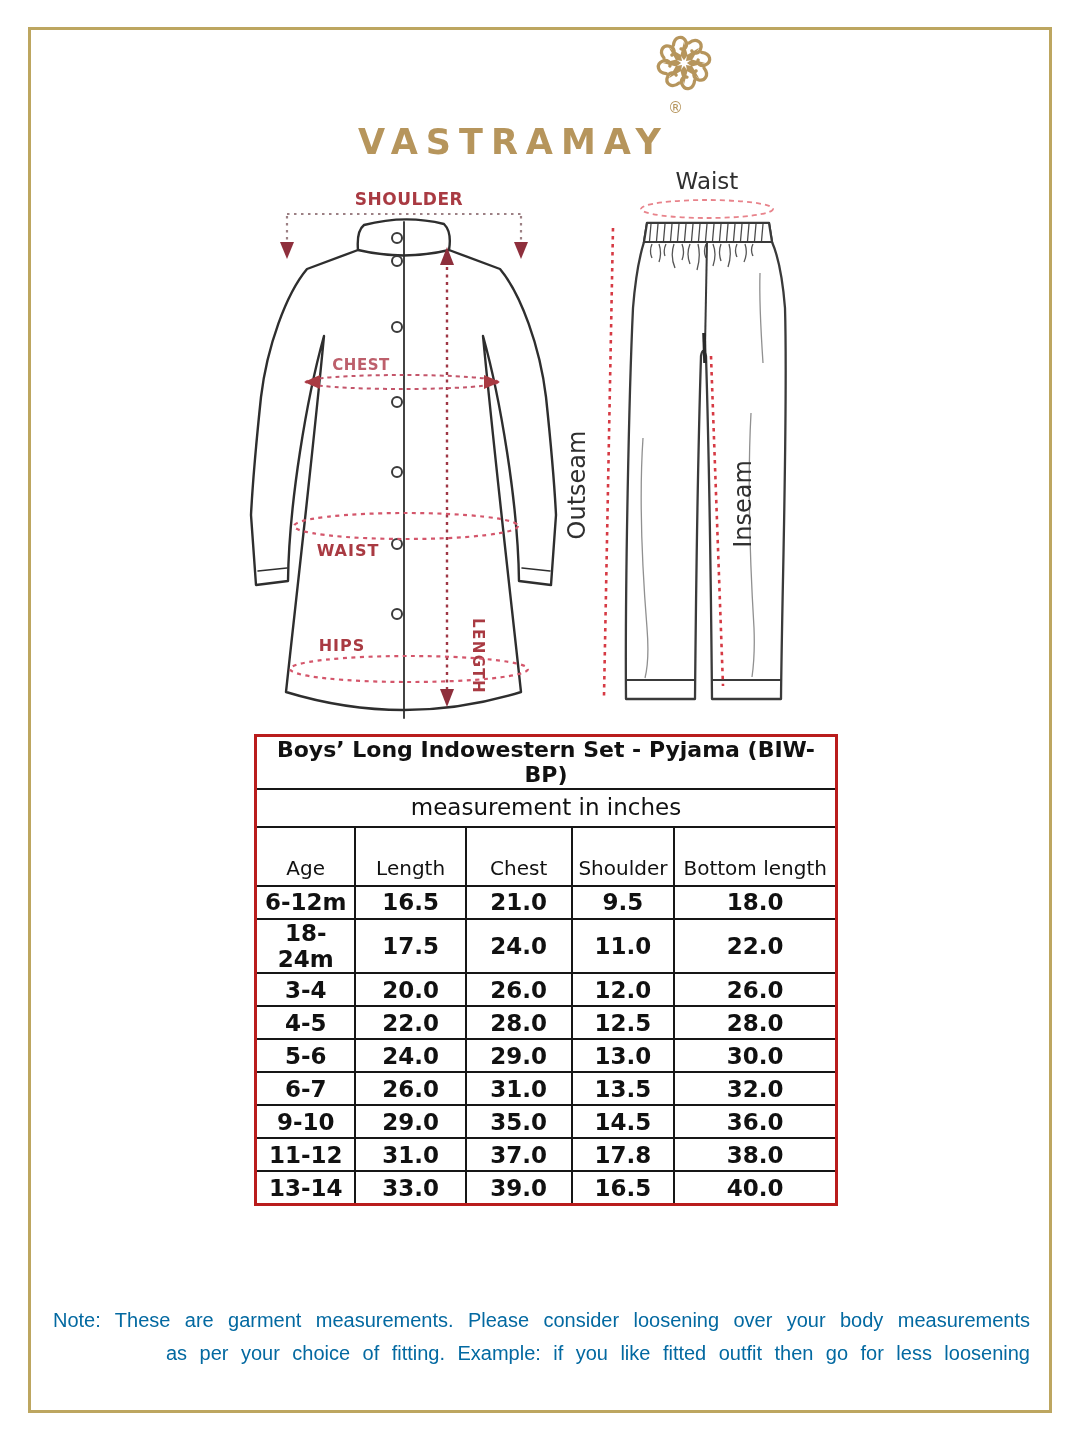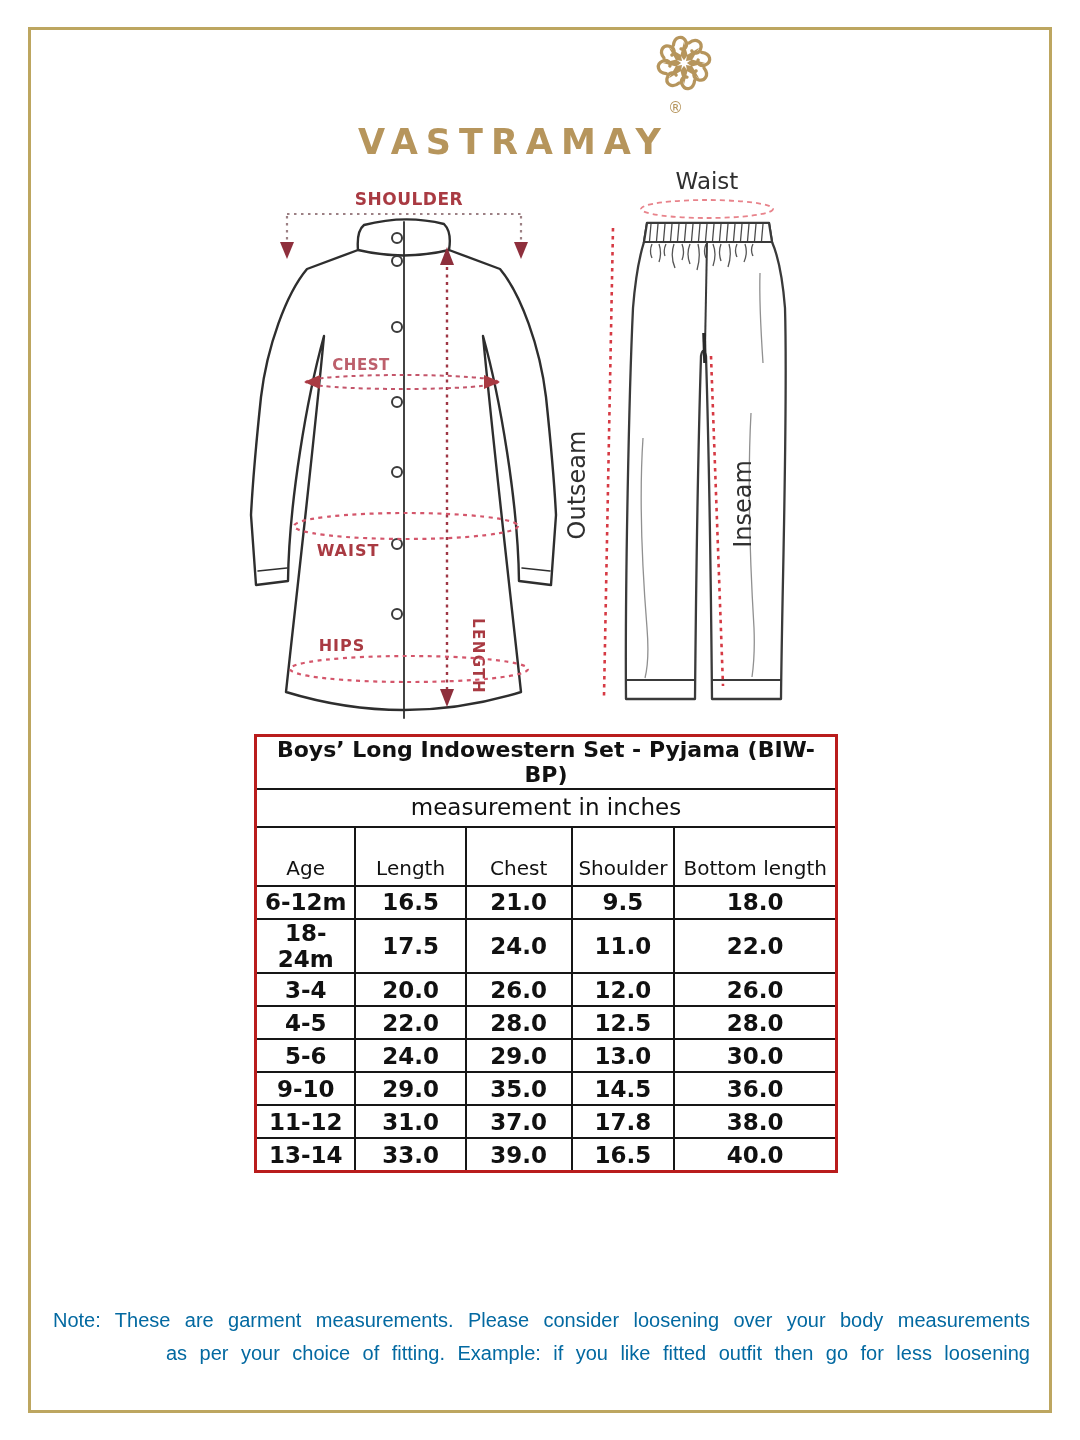--- a/index.html
+++ b/index.html
@@ -224,20 +224,27 @@
           <td>28.0</td>
         </tr>
         <tr>
           <td>5-6</td>
           <td>24.0</td>
           <td>29.0</td>
           <td>13.0</td>
           <td>30.0</td>
         </tr>
         <tr>
+          <td>6-7</td>
+          <td>26.0</td>
+          <td>31.0</td>
+          <td>13.5</td>
+          <td>32.0</td>
+        </tr>
+        <tr>
           <td>9-10</td>
           <td>29.0</td>
           <td>35.0</td>
           <td>14.5</td>
           <td>36.0</td>
         </tr>
         <tr>
           <td>11-12</td>
           <td>31.0</td>
           <td>37.0</td>

